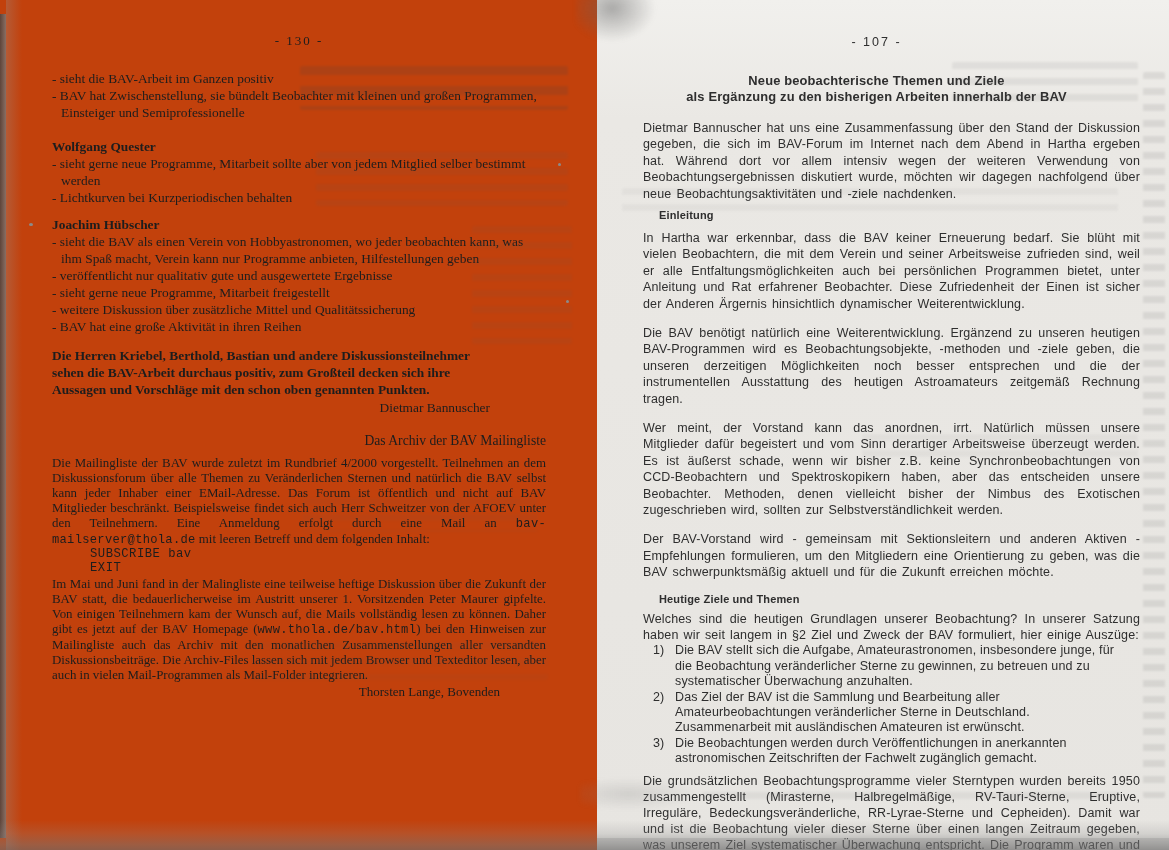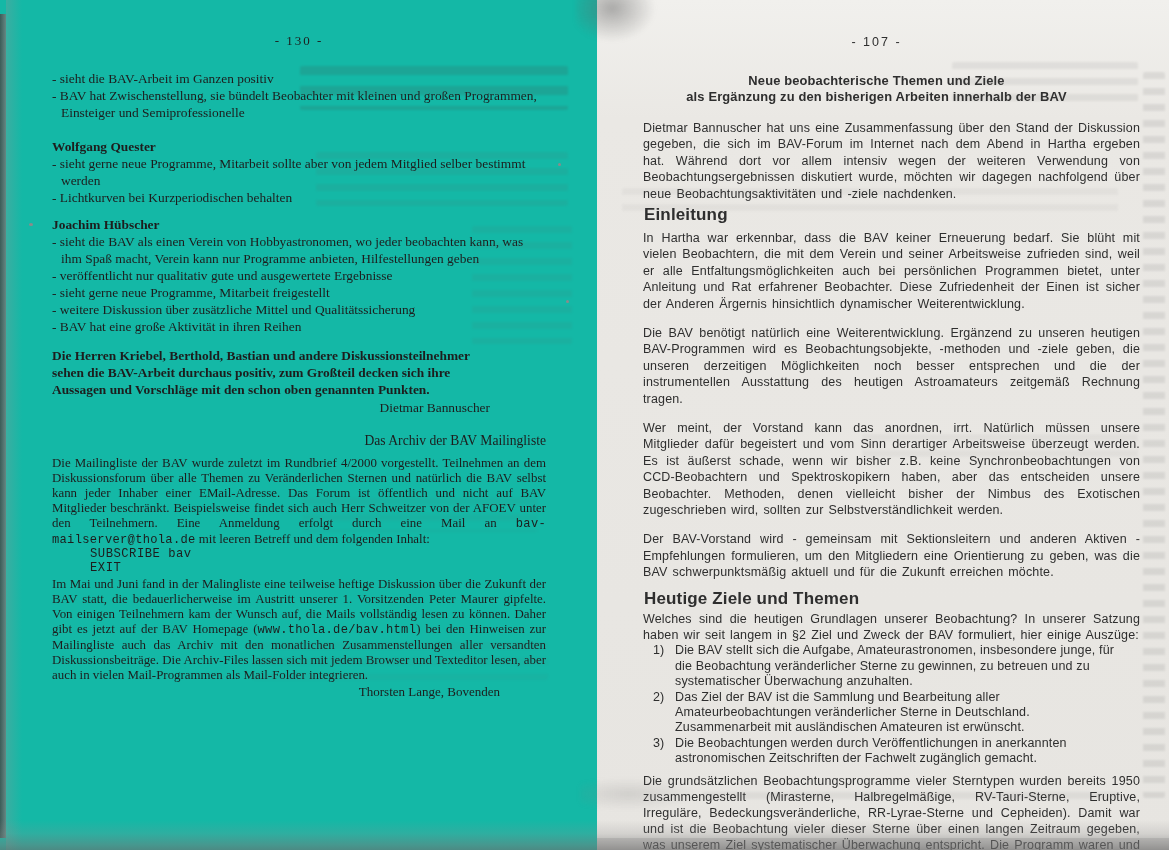--- a/index.html
+++ b/index.html
@@ -1,21 +1,21 @@
 <!DOCTYPE html>
 <html><head>
 <meta charset="utf-8">
 <style>
   html,body { margin:0; padding:0; }
   body { width:1169px; height:850px; background:#ffffff; }
   .scan { position:relative; width:1169px; height:850px; background:#ffffff; overflow:hidden; }
 
   
   .page { position:absolute; top:0; height:850px; }
-  .page-left  { left:0;   width:597px; background:#14b8a6; }
+  .page-left  { left:0;   width:597px; background:#c2410c; }
   .page-right { left:597px; width:572px;
                 background:linear-gradient(180deg,#f1f0ed 0%,#eae8e4 14%,#e7e5e1 100%); }
 
   
   .edge-strip { position:absolute; left:0; top:14px; bottom:12px; width:6px;
                 background:linear-gradient(90deg,#454545,#7a7a7a); opacity:.8; }
   .edge-fade  { position:absolute; left:6px; top:0; bottom:0; width:16px;
                 background:linear-gradient(90deg,rgba(150,150,150,.30),rgba(255,255,255,0)); }
   .smudge-top    { position:absolute; left:576px; top:-10px; width:80px; height:52px;
                    background:radial-gradient(ellipse at 45% 35%,rgba(100,100,100,.5),rgba(100,100,100,0) 70%);
@@ -69,21 +69,21 @@
 
   
   .pr { position:absolute; left:46px; top:0; width:497px; color:#2e2e2e;
         font-family:"Liberation Sans",sans-serif; font-size:12.5px; line-height:16.6px;
         letter-spacing:.15px; }
   .pr .pagenum { margin:34px 30px 0 0; text-align:center; letter-spacing:2px; font-size:12.5px; }
   .rtitle { text-align:center; font-weight:bold; font-size:12.9px; line-height:16px;
             margin:22px 30px 0 0; }
   .rp { text-align:justify; margin:0; word-spacing:1.4px; }
   .intro { margin-top:15px; }
-  .rh { font-weight:bold; font-size:17px; margin:4px 1px 0; line-height:16px; }
+  .rh { font-weight:bold; font-size:11px; margin:4px 16px 0; line-height:16px; }
   .rh2 { margin-top:10px; }
   .g7 { margin-top:7px; } .g4 { margin-top:12px; }
   .lead { margin-top:5px; line-height:15.8px; }
   .rlist { margin:0; }
   .rlist .li { display:flex; line-height:15.4px; }
   .rlist .num { flex:none; width:22px; margin-left:10px; }
   .rlist .txt { flex:1; padding-right:24px; }
   .closing { margin-top:6px; line-height:16px; }
 </style>
 </head>

